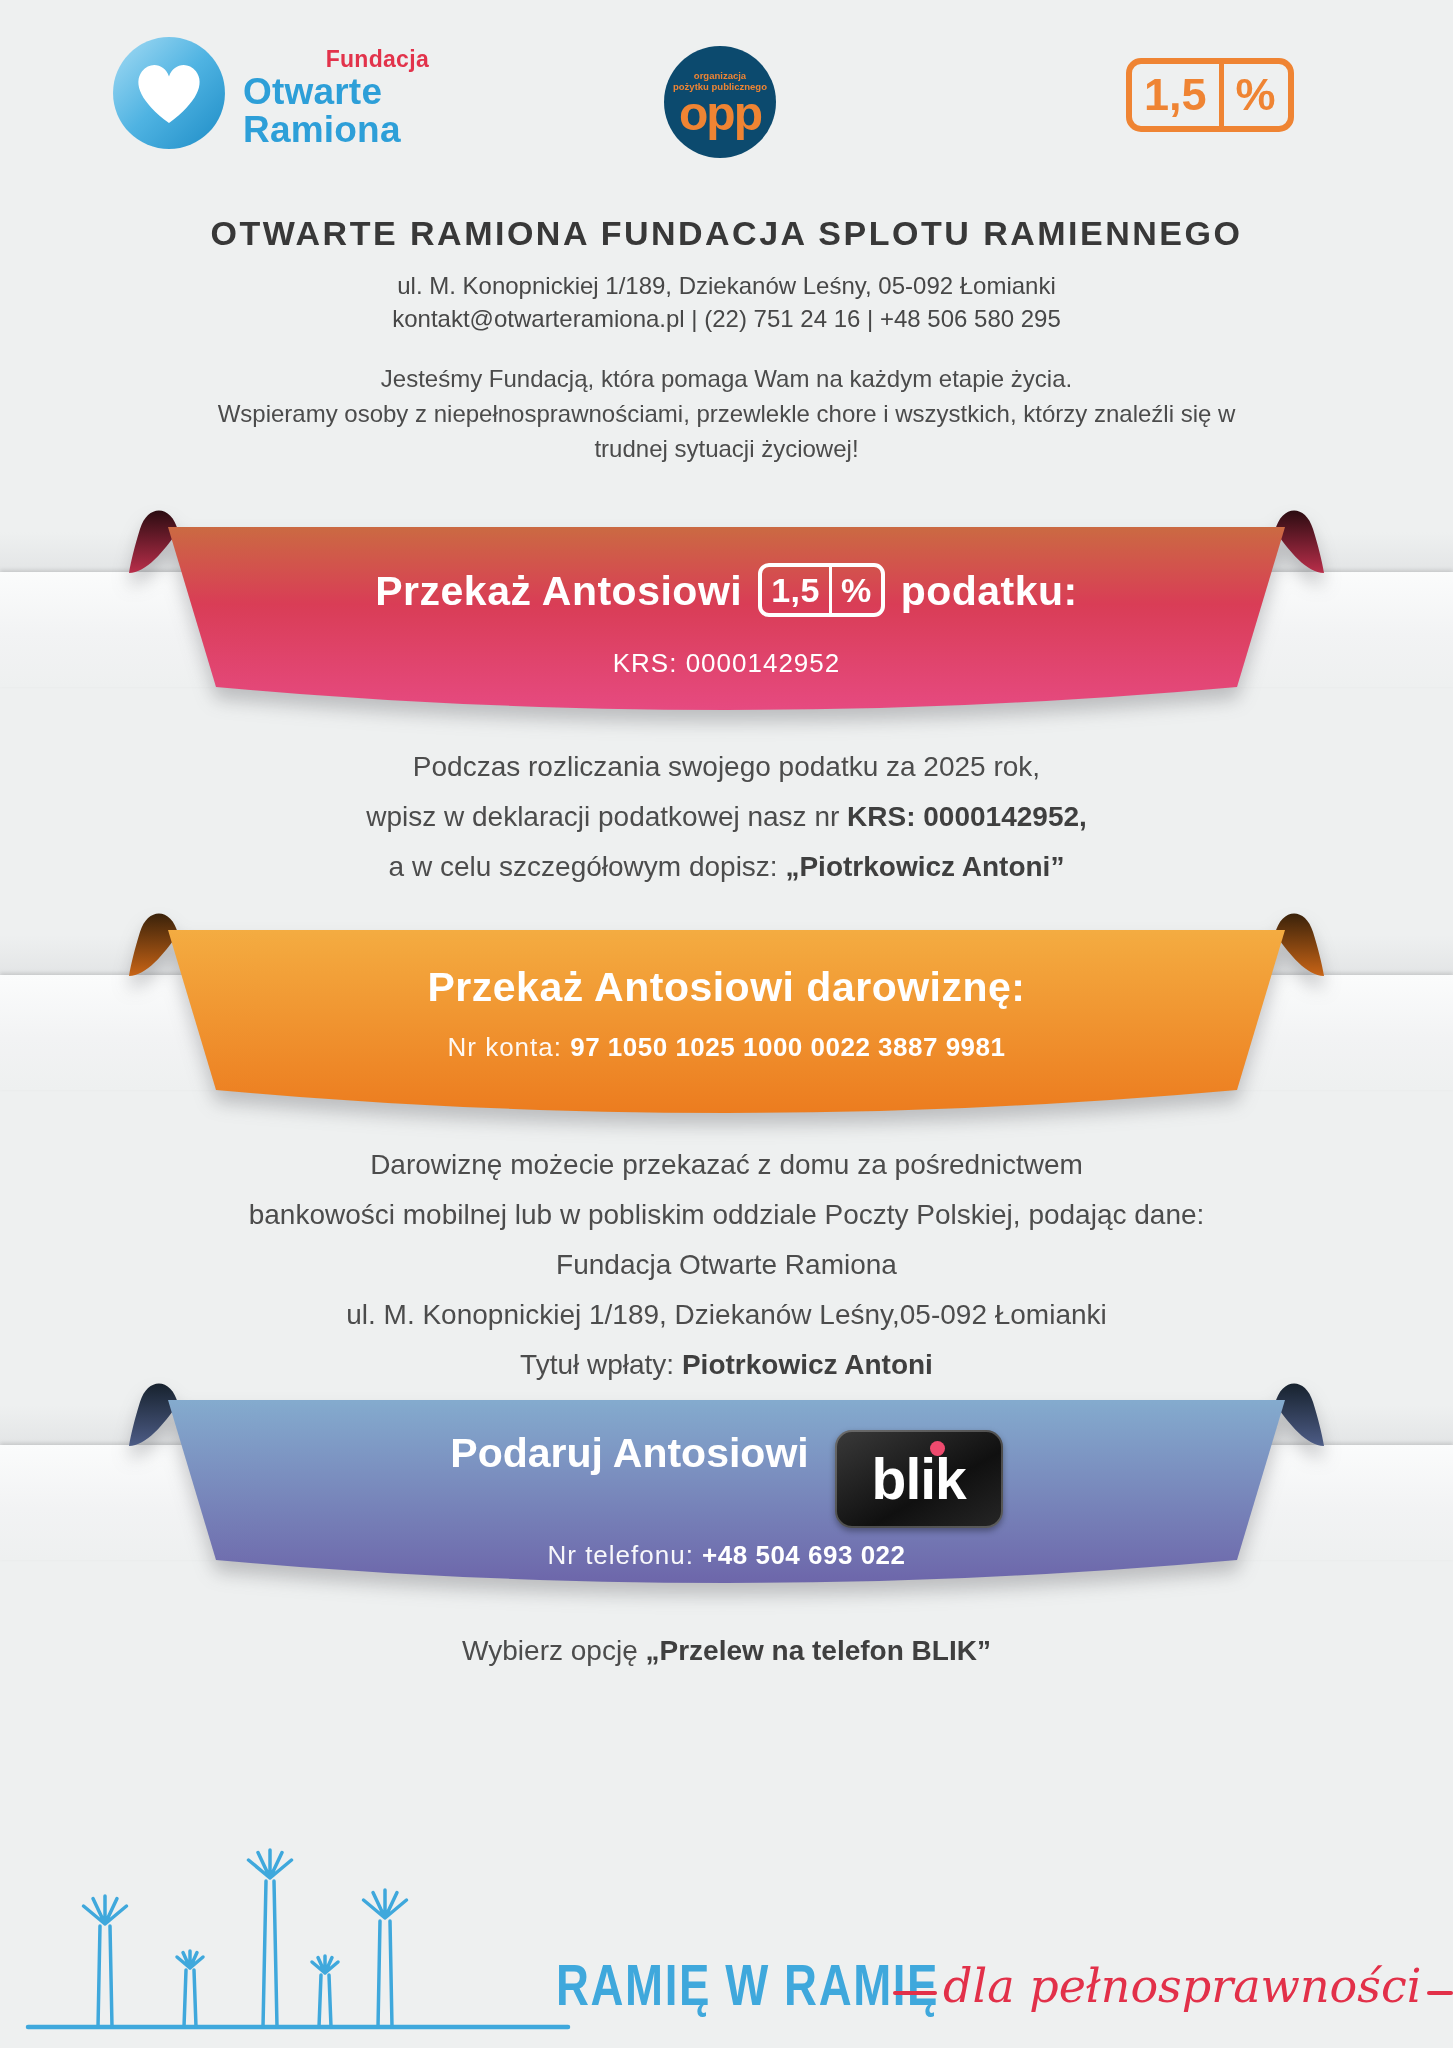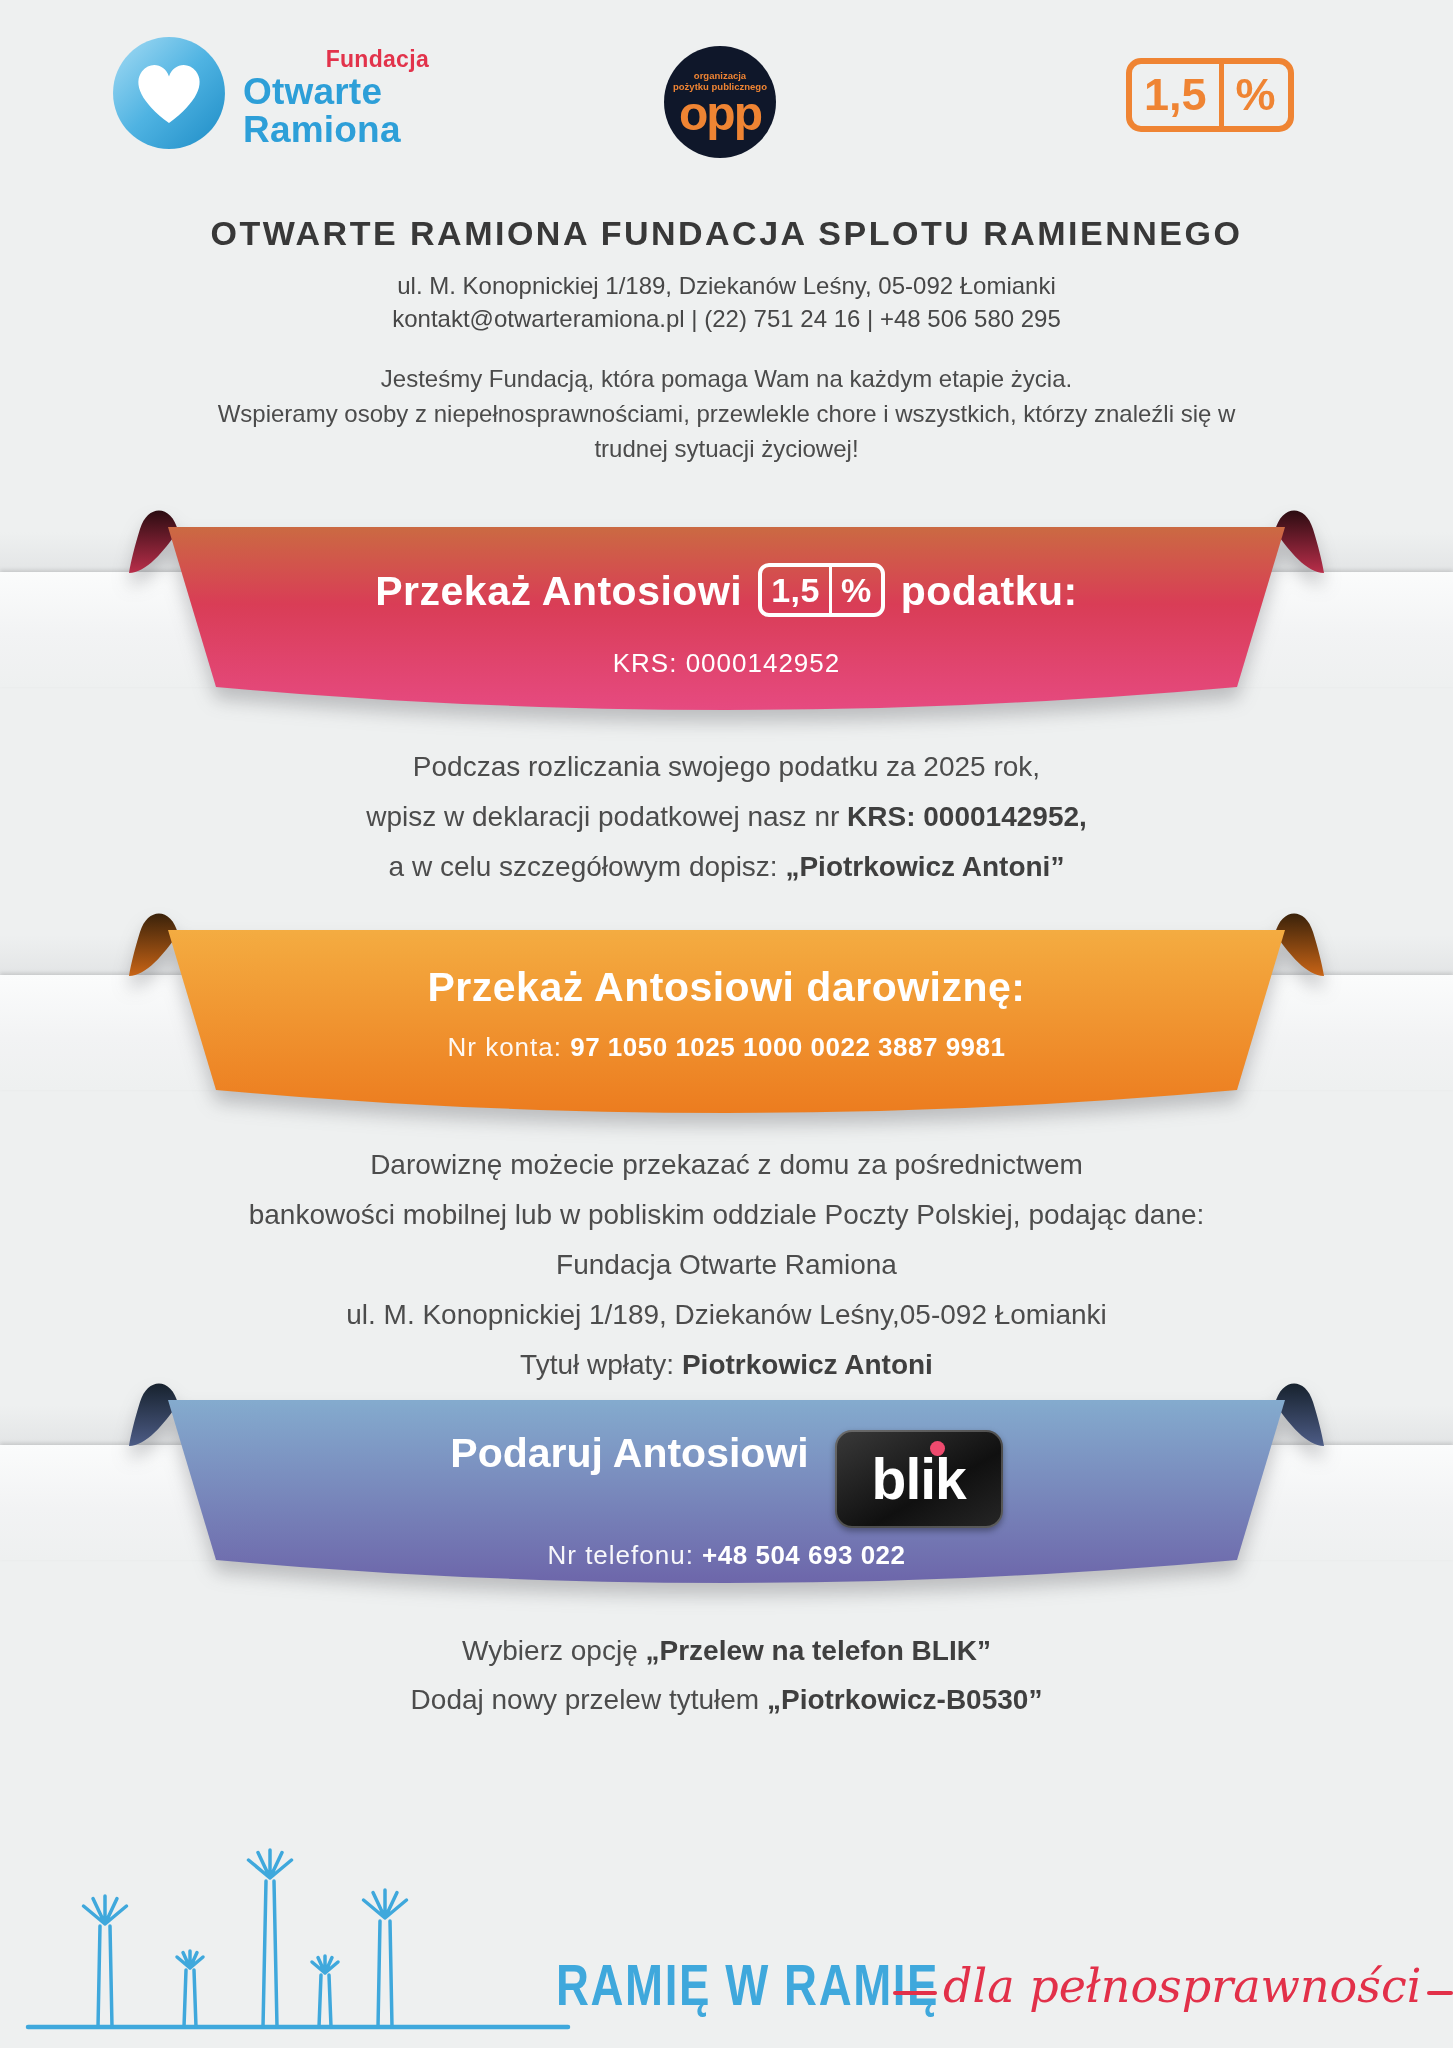--- a/index.html
+++ b/index.html
@@ -8,21 +8,21 @@
     position:relative; width:1453px; height:2048px; margin:0 auto;
     background:var(--page-bg,#eef0f0); overflow:hidden;
     color:var(--text-body,#4a4a4a);
   }
 
   
   .logo-heart { position:absolute; left:112px; top:36px; width:114px; height:114px; }
   .logo-textblock { position:absolute; left:243px; top:46px; width:186px; }
   .lt-fundacja { font-weight:700; font-size:23px; color:var(--brand-red,#e2334b); text-align:right; letter-spacing:.3px; }
   .lt-name { font-weight:700; font-size:37px; line-height:38px; color:var(--brand-blue,#2d9fd8); letter-spacing:.2px; }
-  .logo-opp { position:absolute; left:664px; top:46px; width:112px; height:112px; border-radius:50%; background:#0f172a;
+  .logo-opp { position:absolute; left:664px; top:46px; width:112px; height:112px; border-radius:50%; background:#0c4a6e;
               display:flex; flex-direction:column; align-items:center; justify-content:center; }
   .opp-small { font-size:9.5px; font-weight:700; color:var(--brand-orange,#ef8433); line-height:11px; text-align:center; white-space:nowrap; }
   .opp-big { font-size:48px; font-weight:700; letter-spacing:-2px; color:var(--brand-orange,#ef8433); line-height:42px; margin-top:1px; }
   .badge15 { display:inline-flex; align-items:stretch; border:6px solid var(--brand-orange,#ef8433); border-radius:15px; }
   .badge15-header { position:absolute; left:1126px; top:58px; }
   .badge15 .cell { padding:3px 12px; font-weight:700; font-size:45px; color:var(--brand-orange,#ef8433); line-height:56px; }
   .badge15 .cell + .cell { border-left:5px solid var(--brand-orange,#ef8433); }
 
   
   .center-line { position:absolute; left:0; width:100%; text-align:center; }
@@ -215,21 +215,20 @@
         <span class="blik-dot"></span>
       </span>
     </div>
     <div class="ribbon-sub rs-blik">
       <span class="sub-label">Nr telefonu: </span><b>+48 504 693 022</b>
     </div>
   </div>
 
   <div class="para p3">
     <div><span>Wybierz opcję </span><b>„Przelew na telefon BLIK”</b></div>
-    <div><span>Dodaj nowy przelew tytułem </span><b>„Piotrkowicz-B0530”</b></div>
   </div>
 
   <div class="hands">
     <svg width="556" height="212" viewBox="0 0 556 212" fill="none" stroke="#3fa8dc" stroke-width="3.5" stroke-linecap="round">
 
       <path d="M8 201 L548 201" stroke-width="4.5"></path>
 
       <path d="M78 201 L80 100 M92 201 L90 100"></path>
       <path d="M85 98 L63.5 80 M85 98 L73 72.5 M85 98 L85 70 M85 98 L97 72.5 M85 98 L106.5 80"></path>
 

